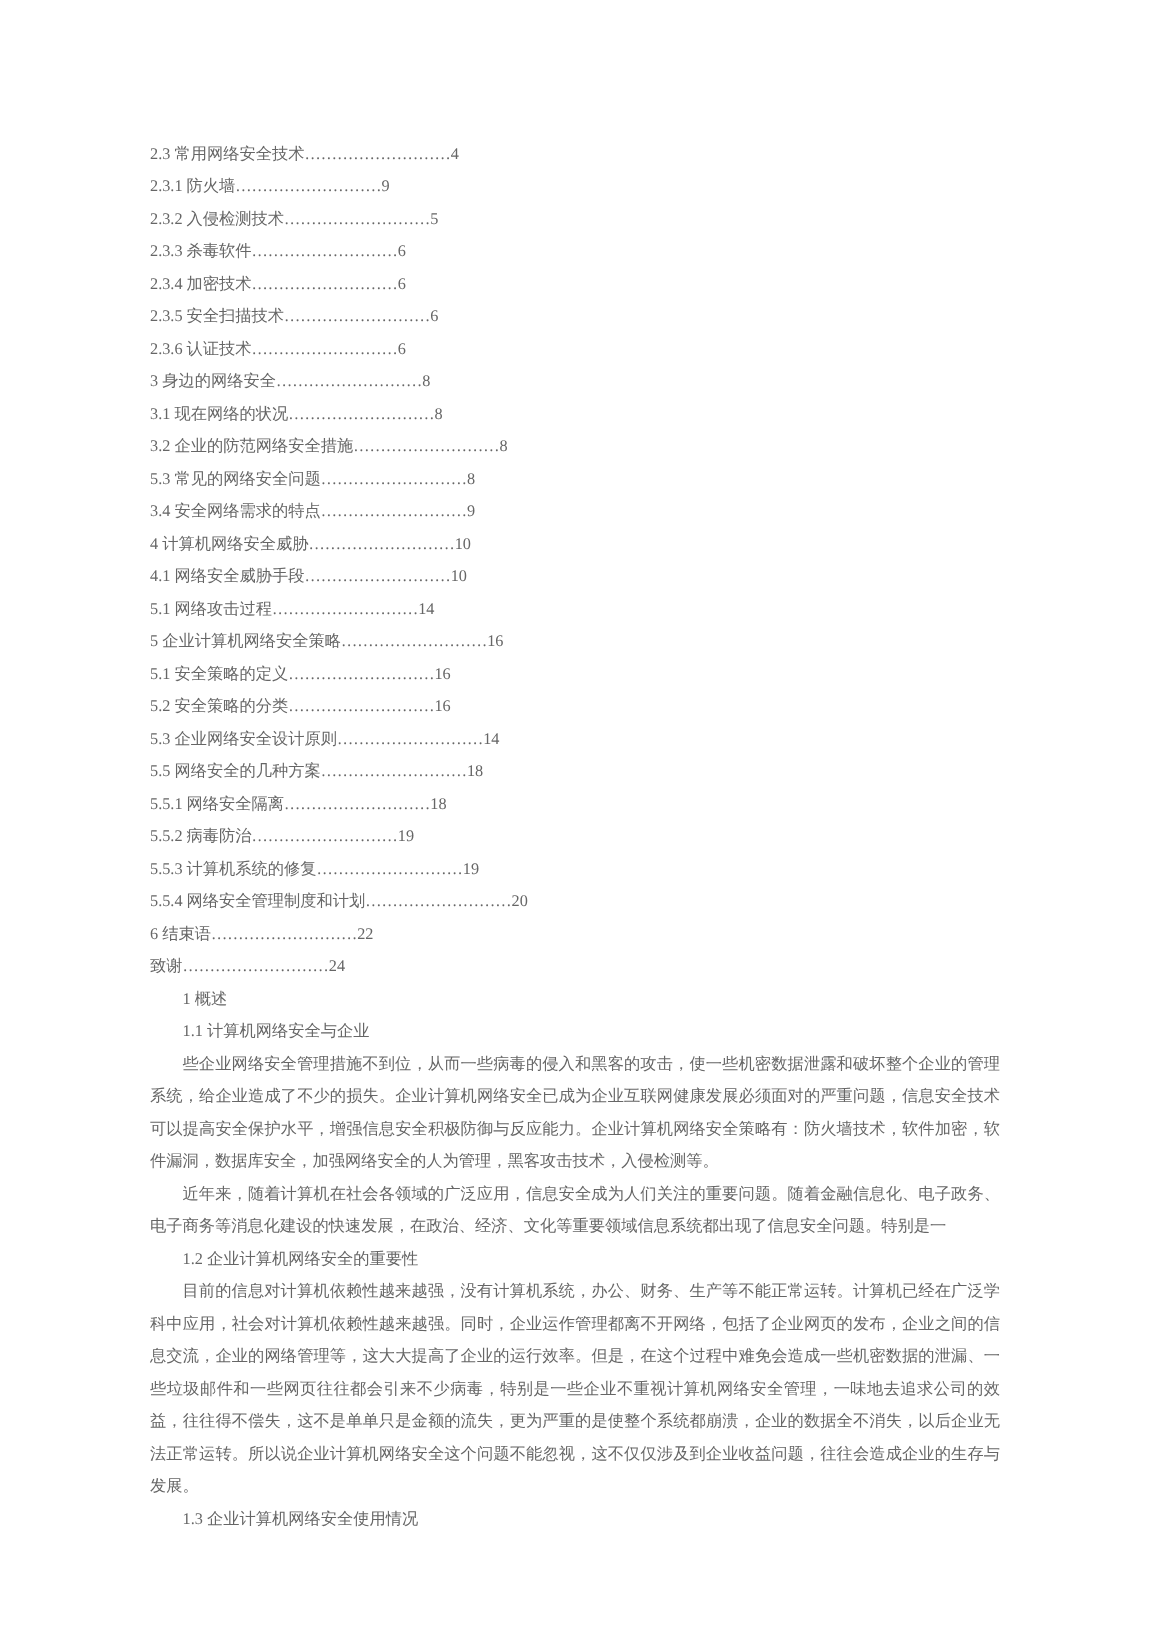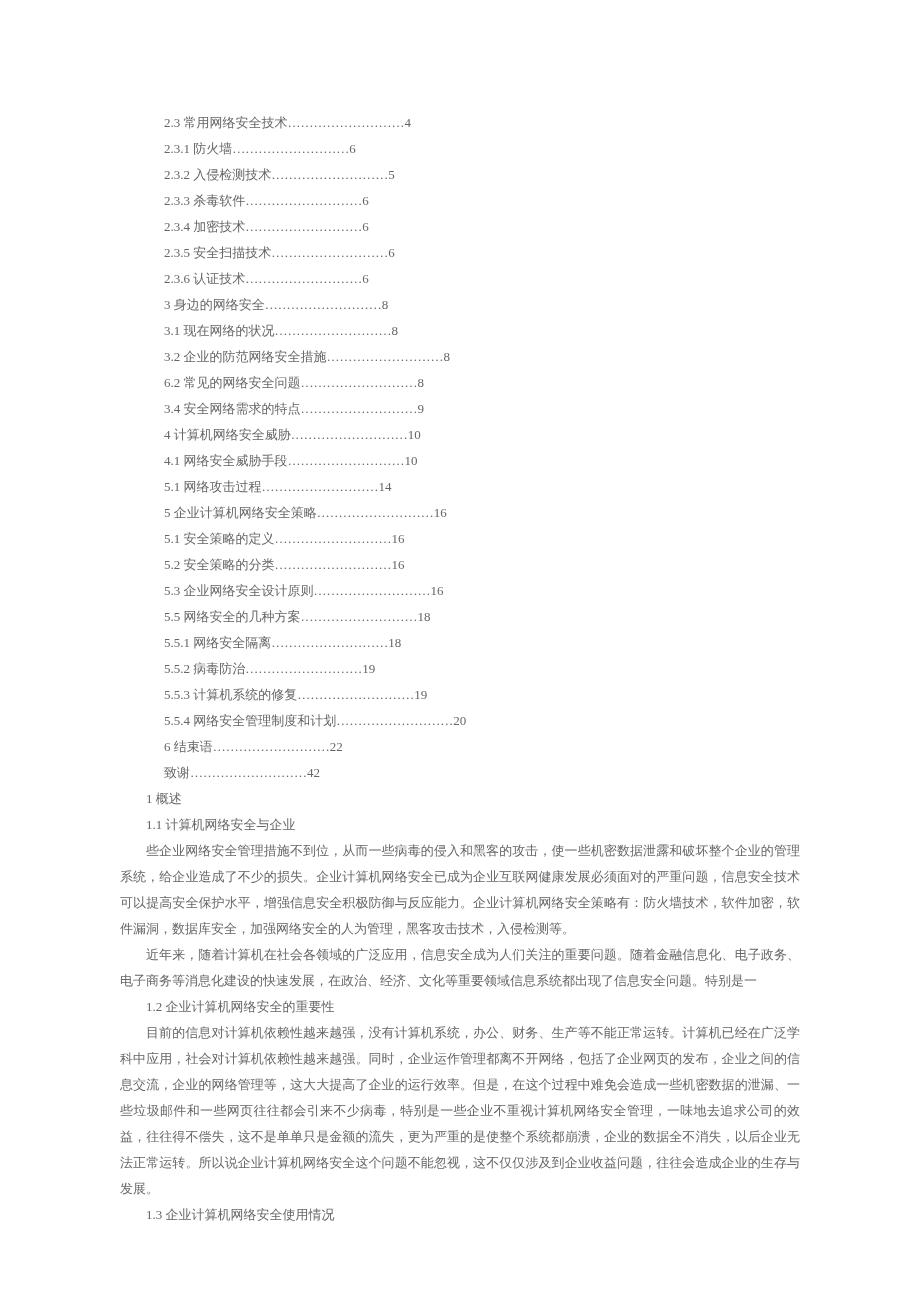--- a/index.html
+++ b/index.html
@@ -12,63 +12,62 @@
   }
   .page {
     padding: 110px 120px 60px 120px;
     font-size: 13px;
     line-height: 2.0;
   }
   .toc-line {
     white-space: nowrap;
     overflow: hidden;
     text-overflow: clip;
-    margin-left: 44px;
   }
   .heading {
     text-indent: 2em;
   }
   .para {
     text-indent: 2em;
     text-align: justify;
     white-space: normal;
   }
 </style>
 </head>
 <body>
 
 <div class="page">
 
   <div>
     <div class="toc-line">2.3 常用网络安全技术………………………4</div>
-    <div class="toc-line">2.3.1 防火墙………………………6</div>
+    <div class="toc-line">2.3.1 防火墙………………………9</div>
     <div class="toc-line">2.3.2  入侵检测技术………………………5</div>
     <div class="toc-line">2.3.3 杀毒软件………………………6</div>
     <div class="toc-line">2.3.4 加密技术………………………6</div>
     <div class="toc-line">2.3.5 安全扫描技术………………………6</div>
     <div class="toc-line">2.3.6 认证技术………………………6</div>
     <div class="toc-line">3 身边的网络安全………………………8</div>
     <div class="toc-line">3.1 现在网络的状况………………………8</div>
     <div class="toc-line">3.2 企业的防范网络安全措施………………………8</div>
-    <div class="toc-line">6.2 常见的网络安全问题………………………8</div>
+    <div class="toc-line">5.3 常见的网络安全问题………………………8</div>
     <div class="toc-line">3.4  安全网络需求的特点………………………9</div>
     <div class="toc-line">4  计算机网络安全威胁………………………10</div>
     <div class="toc-line">4.1  网络安全威胁手段………………………10</div>
     <div class="toc-line">5.1  网络攻击过程………………………14</div>
     <div class="toc-line">5  企业计算机网络安全策略………………………16</div>
     <div class="toc-line">5.1  安全策略的定义………………………16</div>
     <div class="toc-line">5.2 安全策略的分类………………………16</div>
-    <div class="toc-line">5.3 企业网络安全设计原则………………………16</div>
+    <div class="toc-line">5.3 企业网络安全设计原则………………………14</div>
     <div class="toc-line">5.5 网络安全的几种方案………………………18</div>
     <div class="toc-line">5.5.1 网络安全隔离………………………18</div>
     <div class="toc-line">5.5.2  病毒防治………………………19</div>
     <div class="toc-line">5.5.3  计算机系统的修复………………………19</div>
     <div class="toc-line">5.5.4  网络安全管理制度和计划………………………20</div>
     <div class="toc-line">6  结束语………………………22</div>
-    <div class="toc-line">致谢………………………42</div>
+    <div class="toc-line">致谢………………………24</div>
   </div>
 
   <div class="heading">1  概述</div>
   <div class="heading">1.1 计算机网络安全与企业</div>
   <div class="para">些企业网络安全管理措施不到位，从而一些病毒的侵入和黑客的攻击，使一些机密数据泄露和破坏整个企业的管理系统，给企业造成了不少的损失。企业计算机网络安全已成为企业互联网健康发展必须面对的严重问题，信息安全技术可以提高安全保护水平，增强信息安全积极防御与反应能力。企业计算机网络安全策略有：防火墙技术，软件加密，软件漏洞，数据库安全，加强网络安全的人为管理，黑客攻击技术，入侵检测等。</div>
   <div class="para">近年来，随着计算机在社会各领域的广泛应用，信息安全成为人们关注的重要问题。随着金融信息化、电子政务、电子商务等消息化建设的快速发展，在政治、经济、文化等重要领域信息系统都出现了信息安全问题。特别是一</div>
   <div class="heading">1.2 企业计算机网络安全的重要性</div>
   <div class="para">目前的信息对计算机依赖性越来越强，没有计算机系统，办公、财务、生产等不能正常运转。计算机已经在广泛学科中应用，社会对计算机依赖性越来越强。同时，企业运作管理都离不开网络，包括了企业网页的发布，企业之间的信息交流，企业的网络管理等，这大大提高了企业的运行效率。但是，在这个过程中难免会造成一些机密数据的泄漏、一些垃圾邮件和一些网页往往都会引来不少病毒，特别是一些企业不重视计算机网络安全管理，一味地去追求公司的效益，往往得不偿失，这不是单单只是金额的流失，更为严重的是使整个系统都崩溃，企业的数据全不消失，以后企业无法正常运转。所以说企业计算机网络安全这个问题不能忽视，这不仅仅涉及到企业收益问题，往往会造成企业的生存与发展。</div>
   <div class="heading">1.3 企业计算机网络安全使用情况</div>
 

